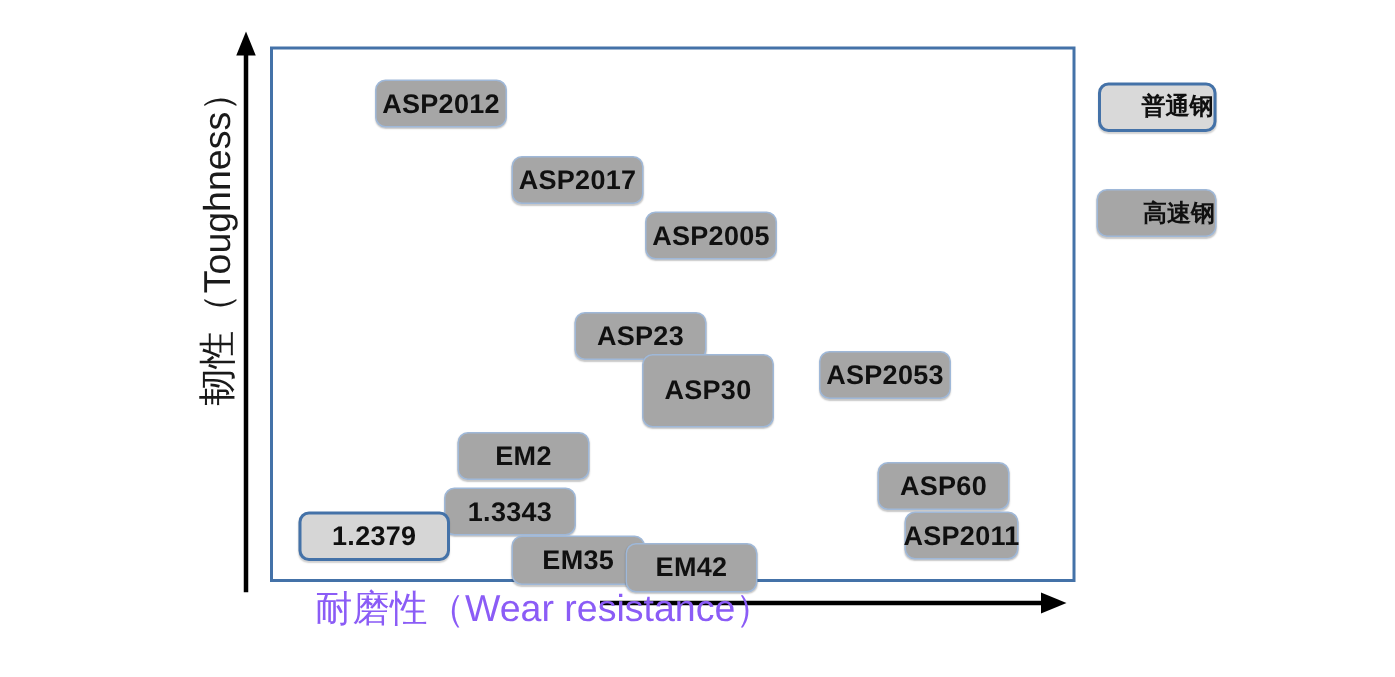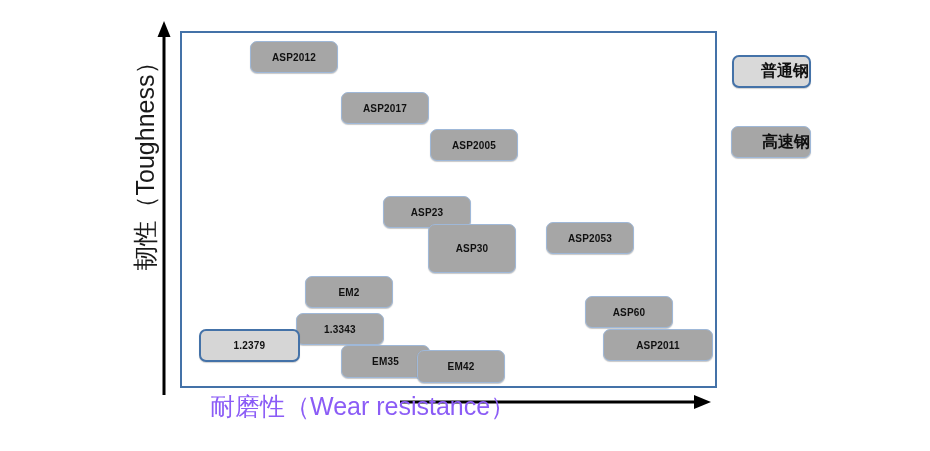--- a/index.html
+++ b/index.html
@@ -82,25 +82,26 @@
   }
 
   
   .node {
     position: absolute;
     box-sizing: border-box;
     border-radius: 7px;
     display: flex;
     align-items: center;
     justify-content: center;
-    font-size: 10px;
+    font-size: 18px;
     font-weight: bold;
     color: #101010;
     letter-spacing: 0.2px;
     white-space: nowrap;
+    margin-top: 12px;
   }
   .node.hss {
     background: #a6a6a6;
     border: 1px solid #9fb8d8;
     box-shadow: 0 1px 1px rgba(0,0,0,0.22);
   }
   .node.plain {
     background: #d6d6d6;
     border: 2px solid #4472a8;
     box-shadow: 0 1px 1px rgba(0,0,0,0.18);
@@ -184,21 +185,21 @@
   </div>
 
   <div class="node hss" style="left:585px; top:296px; width:88px; height:32px; z-index:5;">
     <span>ASP60</span>
   </div>
 
   <div class="node hss" style="left:296px; top:313px; width:88px; height:32px; z-index:4;">
     <span>1.3343</span>
   </div>
 
-  <div class="node hss" style="left:603px; top:329px; width:110px; height:32px; z-index:5;">
+  <div class="node hss" style="left:603px; top:329px; width:76px; height:32px; z-index:5;">
     <span>ASP2011</span>
   </div>
 
   <div class="node hss" style="left:341px; top:345px; width:89px; height:33px; z-index:6;">
     <span>EM35</span>
   </div>
 
   <div class="node hss" style="left:417px; top:350px; width:88px; height:33px; z-index:7;">
     <span>EM42</span>
   </div>

